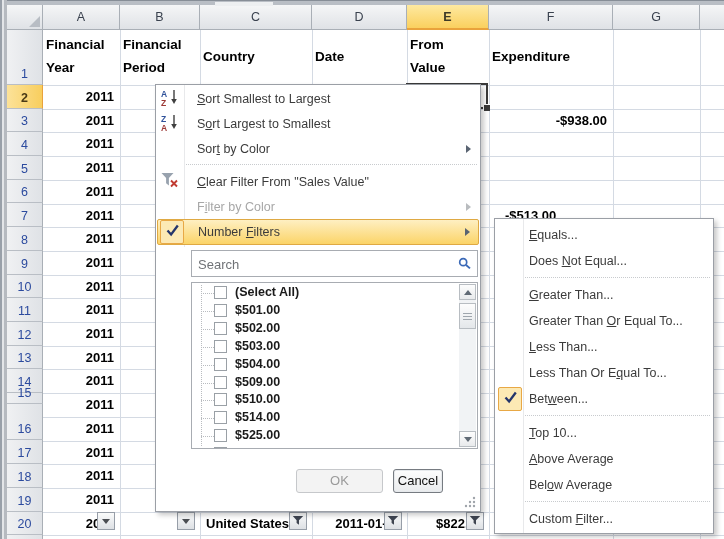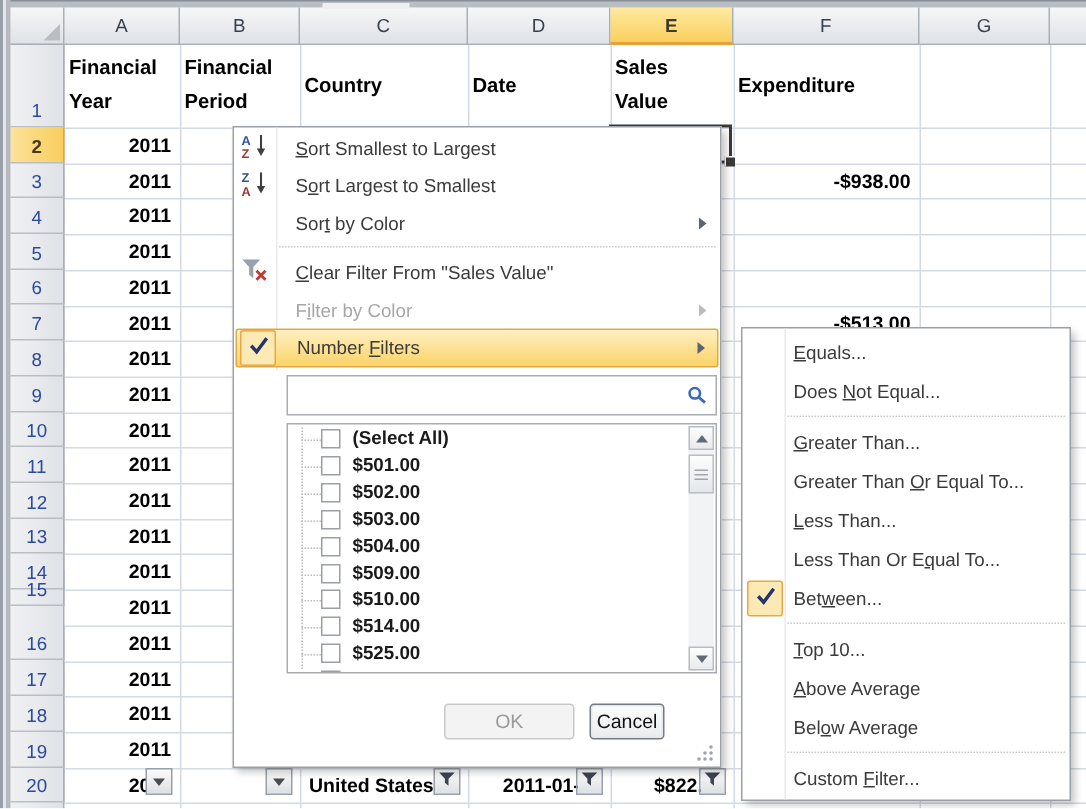--- a/index.html
+++ b/index.html
@@ -163,21 +163,21 @@
       </div>
       <div class="hcell" style="left: 312px; width: 95px;">
         <div class="ln">Date</div>
       </div>
       <div class="hbtn" style="left: 384px;">
         <span><svg width="12" height="11" viewBox="0 0 12 11">
             <path d="M0.8 1h10.4L7 5.2v4.6L4.6 7.9V5.2z" fill="#3E4450"></path>
           </svg></span>
       </div>
       <div class="hcell" style="left: 407px; width: 82px;">
-        <div class="ln">Sales</div>
+        <div class="ln">From</div>
         <div class="ln">Value</div>
       </div>
       <div class="hbtn" style="left: 466px;">
         <span><svg width="12" height="11" viewBox="0 0 12 11">
             <path d="M0.8 1h10.4L7 5.2v4.6L4.6 7.9V5.2z" fill="#3E4450"></path>
           </svg></span>
       </div>
       <div class="hcell" style="left: 489px; width: 124px;">
         <div class="ln">Expenditure</div>
       </div>
@@ -186,21 +186,21 @@
       </div>
     </div>
   <div id="datacells">
       <div class="dcell" style="left: 43px; width: 77px; top: 85px; height: 23.7px; line-height: 23.7px; text-align: right;">2011</div>
       <div class="dcell" style="left: 43px; width: 77px; top: 108.7px; height: 23.7px; line-height: 23.7px; text-align: right;">2011</div>
       <div class="dcell" style="left: 489px; width: 124px; top: 108.7px; height: 23.7px; line-height: 23.7px; text-align: right;">-$938.00</div>
       <div class="dcell" style="left: 43px; width: 77px; top: 132.4px; height: 23.7px; line-height: 23.7px; text-align: right;">2011</div>
       <div class="dcell" style="left: 43px; width: 77px; top: 156.1px; height: 23.7px; line-height: 23.7px; text-align: right;">2011</div>
       <div class="dcell" style="left: 43px; width: 77px; top: 179.8px; height: 23.7px; line-height: 23.7px; text-align: right;">2011</div>
       <div class="dcell" style="left: 43px; width: 77px; top: 203.5px; height: 23.7px; line-height: 23.7px; text-align: right;">2011</div>
-      <div class="dcell" style="left: 489px; width: 124px; top: 203.5px; height: 23.7px; line-height: 23.7px; text-align: right;">-$513.00</div>
+      <div class="dcell" style="left: 499px; width: 124px; top: 203.5px; height: 23.7px; line-height: 23.7px; text-align: left;">-$513.00</div>
       <div class="dcell" style="left: 43px; width: 77px; top: 227.2px; height: 23.7px; line-height: 23.7px; text-align: right;">2011</div>
       <div class="dcell" style="left: 43px; width: 77px; top: 250.9px; height: 23.7px; line-height: 23.7px; text-align: right;">2011</div>
       <div class="dcell" style="left: 43px; width: 77px; top: 274.6px; height: 23.7px; line-height: 23.7px; text-align: right;">2011</div>
       <div class="dcell" style="left: 43px; width: 77px; top: 298.3px; height: 23.7px; line-height: 23.7px; text-align: right;">2011</div>
       <div class="dcell" style="left: 43px; width: 77px; top: 322px; height: 23.7px; line-height: 23.7px; text-align: right;">2011</div>
       <div class="dcell" style="left: 43px; width: 77px; top: 345.7px; height: 23.7px; line-height: 23.7px; text-align: right;">2011</div>
       <div class="dcell" style="left: 43px; width: 77px; top: 369.4px; height: 23.7px; line-height: 23.7px; text-align: right;">2011</div>
       <div class="dcell" style="left: 43px; width: 77px; top: 393.1px; height: 23.7px; line-height: 23.7px; text-align: right;">2011</div>
       <div class="dcell" style="left: 43px; width: 77px; top: 416.8px; height: 23.7px; line-height: 23.7px; text-align: right;">2011</div>
       <div class="dcell" style="left: 43px; width: 77px; top: 440.5px; height: 23.7px; line-height: 23.7px; text-align: right;">2011</div>
@@ -256,20 +256,21 @@
           <div class="chkbox" style="top: 50%; transform: translateY(-50%);">
             <span><svg width="15" height="13" viewBox="0 0 15 13">
                 <path d="M2.5 6.5l3.6 4L12.8 1.5" stroke="#24356B" stroke-width="2.3" fill="none"></path>
               </svg></span>
           </div>
           <div class="lbl" style="left: 40px;">Number <u>F</u>ilters</div>
           <div class="subarrow"></div>
         </div>
       </div>
     <div class="searchbox">
+      <input type="text" placeholder="Search" style="">
       <span class="mag"><svg width="14" height="14" viewBox="0 0 14 14">
             <circle cx="5.2" cy="5.2" r="3.5" fill="none" stroke="#3B69B7" stroke-width="1.7"></circle>
             <path d="M8 8l4 3.4" stroke="#3B69B7" stroke-width="1.9" fill="none"></path>
           </svg></span>
     </div>
     <div class="vlist">
       <div class="treev"></div>
       <div id="list-items">
           <div class="li" style="top: 2px;">
             <div class="stub"></div>

